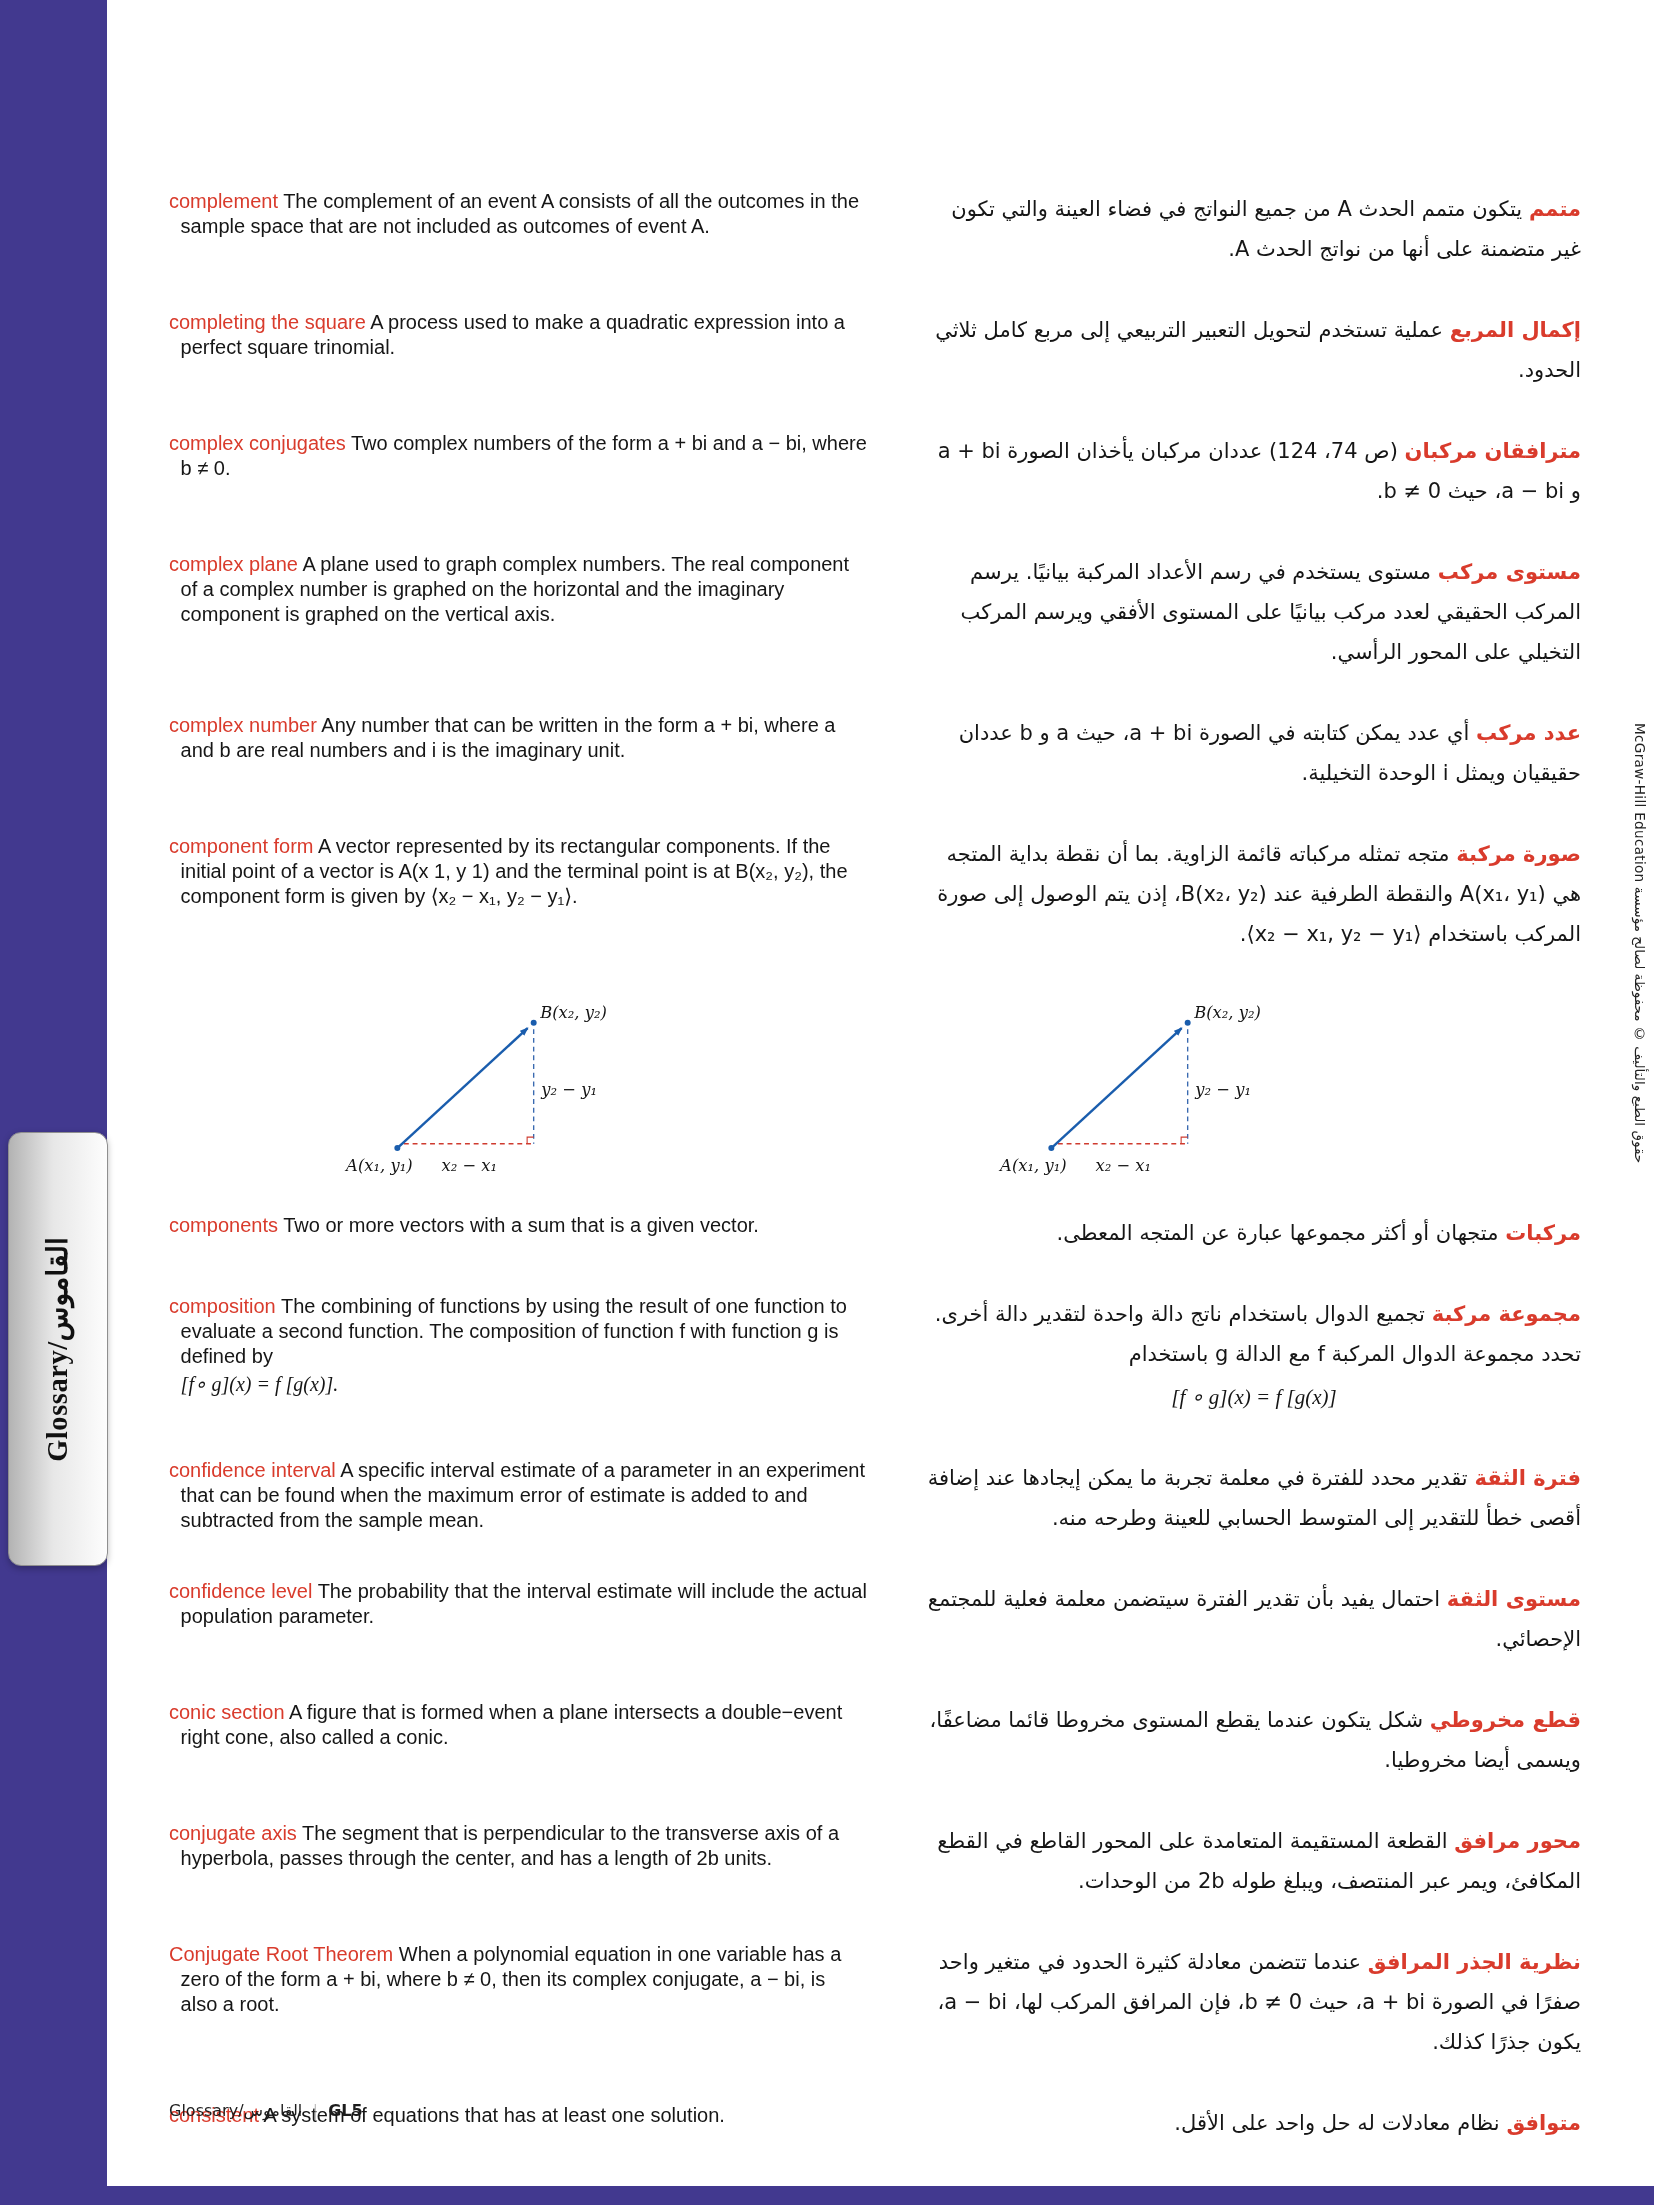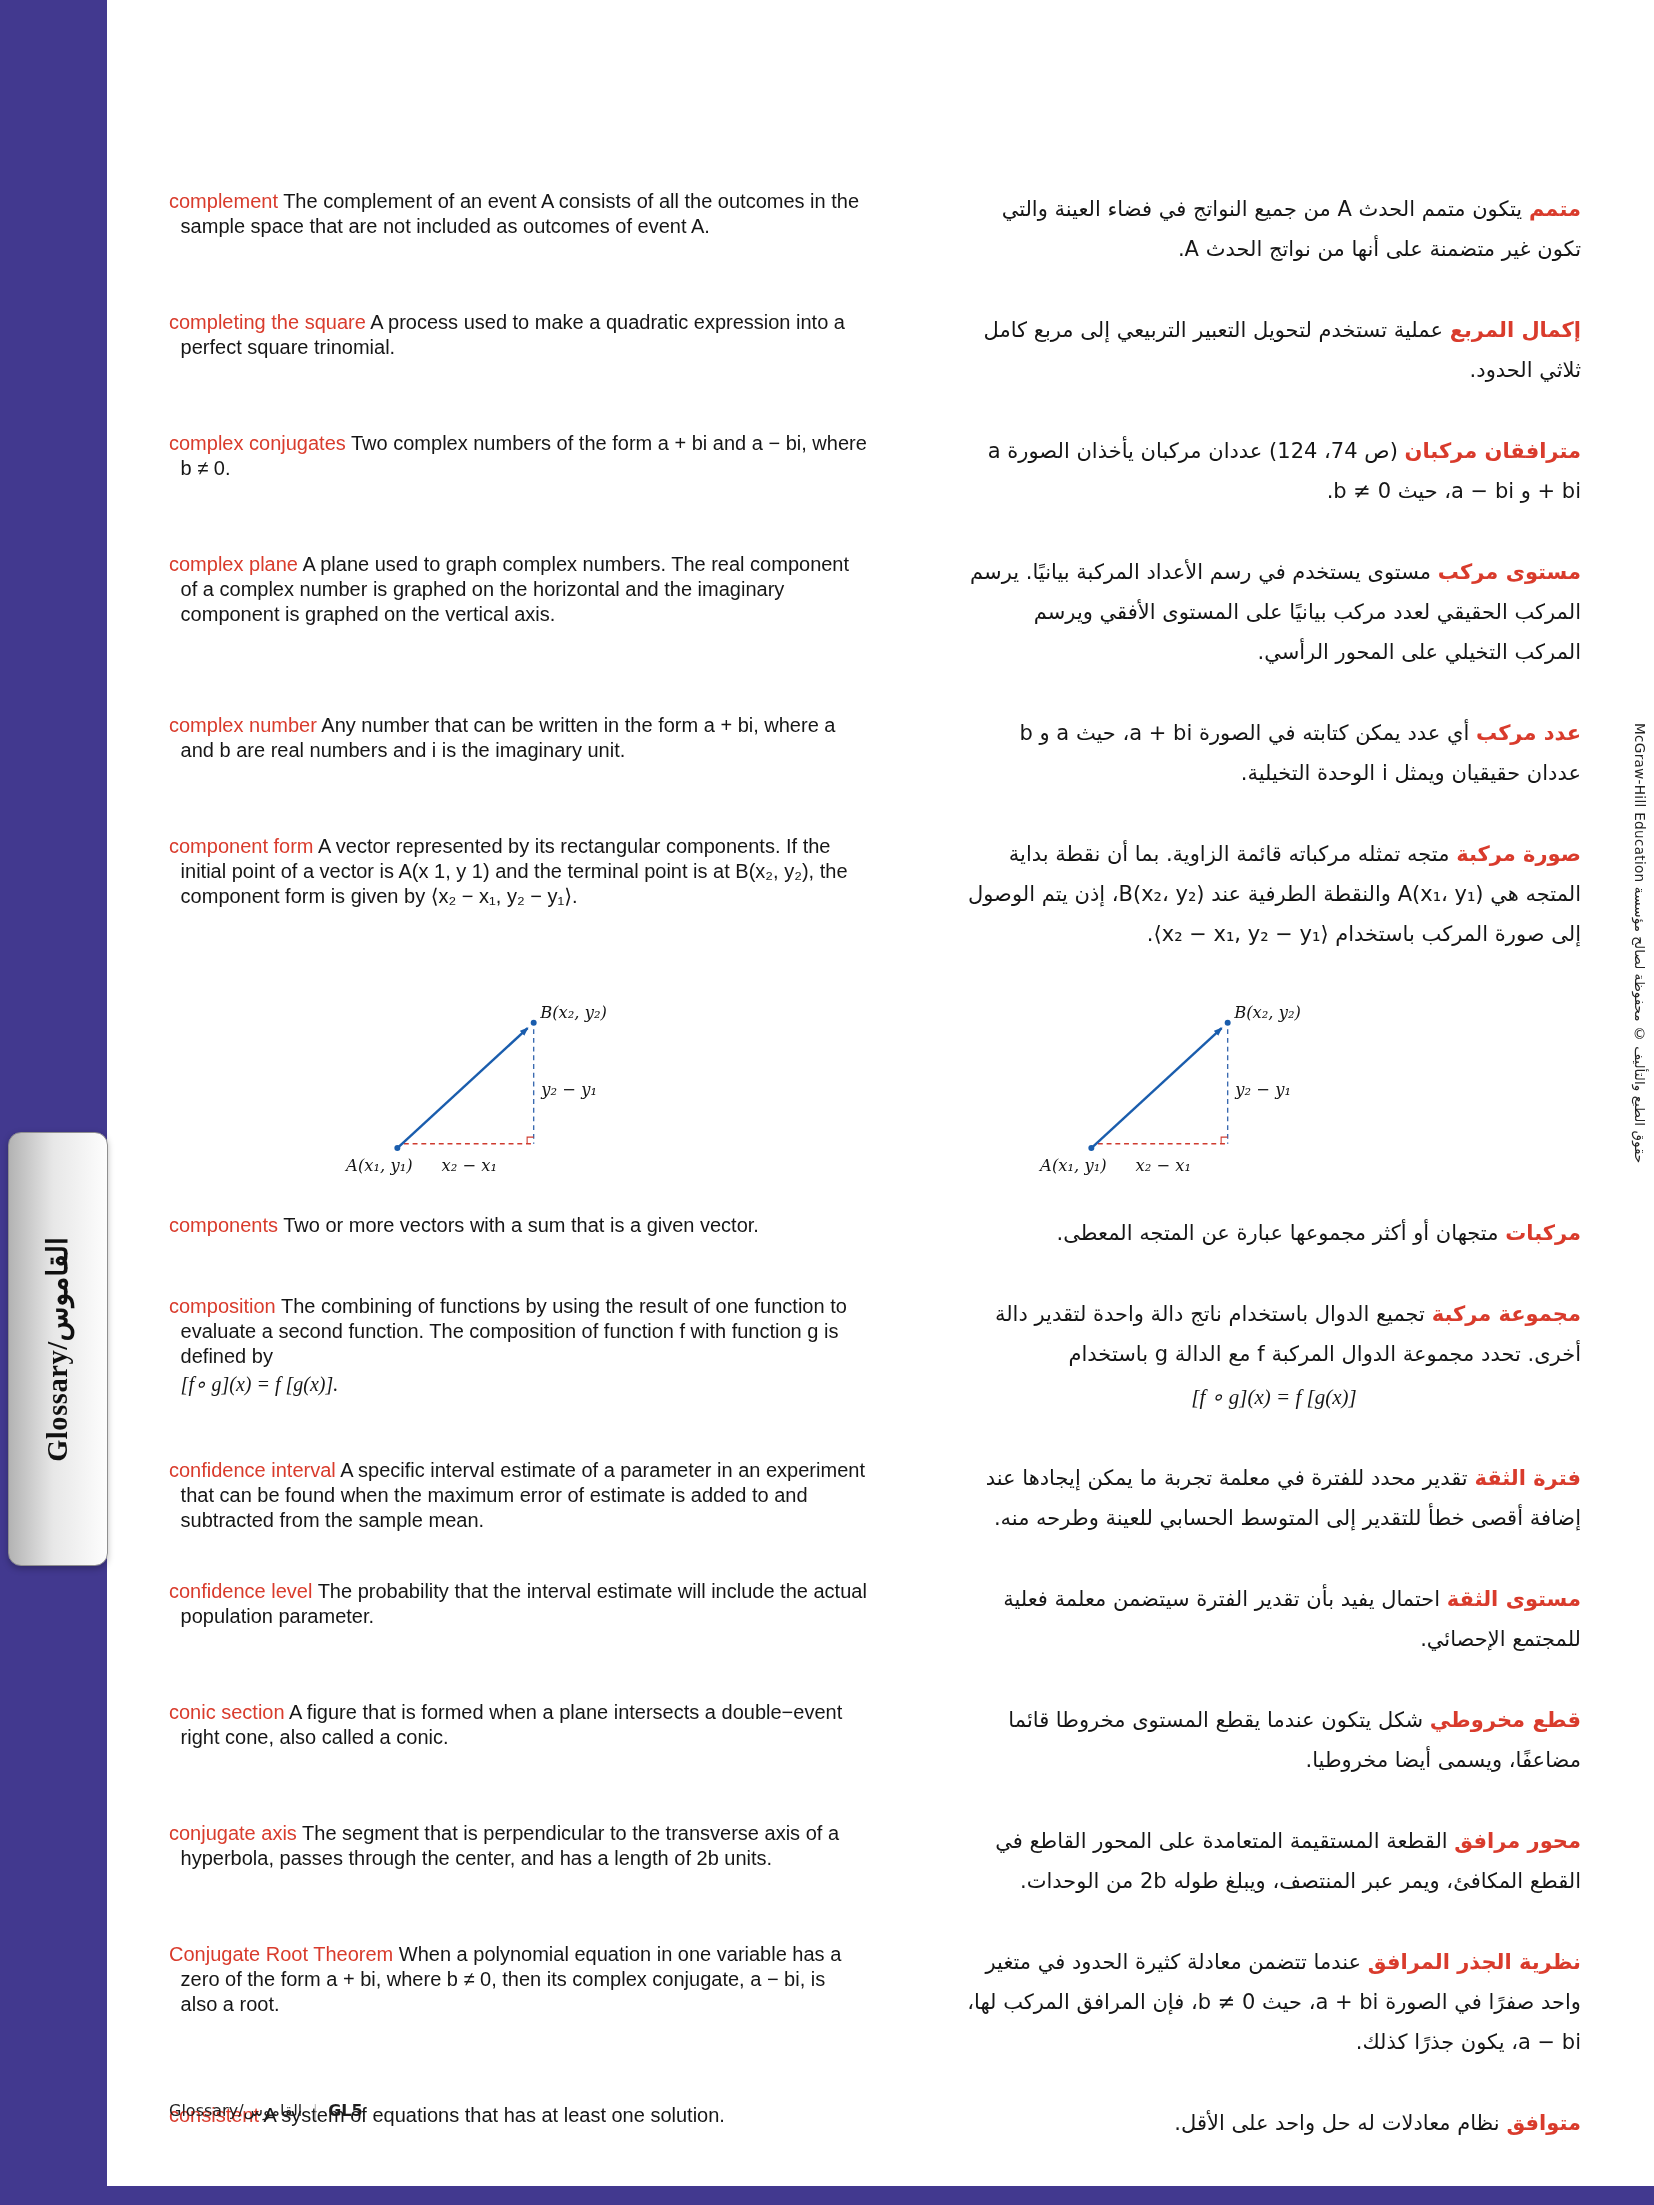--- a/index.html
+++ b/index.html
@@ -23,21 +23,21 @@
     letter-spacing:0.6px;
   }
 
   .copyright{
     position:absolute;right:6.5px;top:672px;height:491px;
     writing-mode:vertical-rl;font-size:13.6px;color:#222;letter-spacing:0.3px;
     font-family:"DejaVu Sans",sans-serif;
   }
 
   .content{position:absolute;left:169px;top:189px;width:1412px}
-  .row{display:grid;grid-template-columns:698px 1fr;column-gap:100px;margin-bottom:41px}
+  .row{display:grid;grid-template-columns:698px 1fr;column-gap:60px;margin-bottom:41px}
   .entry{margin:0;font-size:20px;line-height:25px}
   .entry .term{color:#d93b2c}
   .entry.en{padding-left:11.6px;text-indent:-11.6px}
   .entry.ar{
     direction:rtl;text-align:right;font-size:21px;line-height:40px;
     font-family:"DejaVu Sans",sans-serif;
   }
   .entry.ar .term{font-weight:bold}
   .formula{
     display:block;text-indent:0;direction:ltr;

